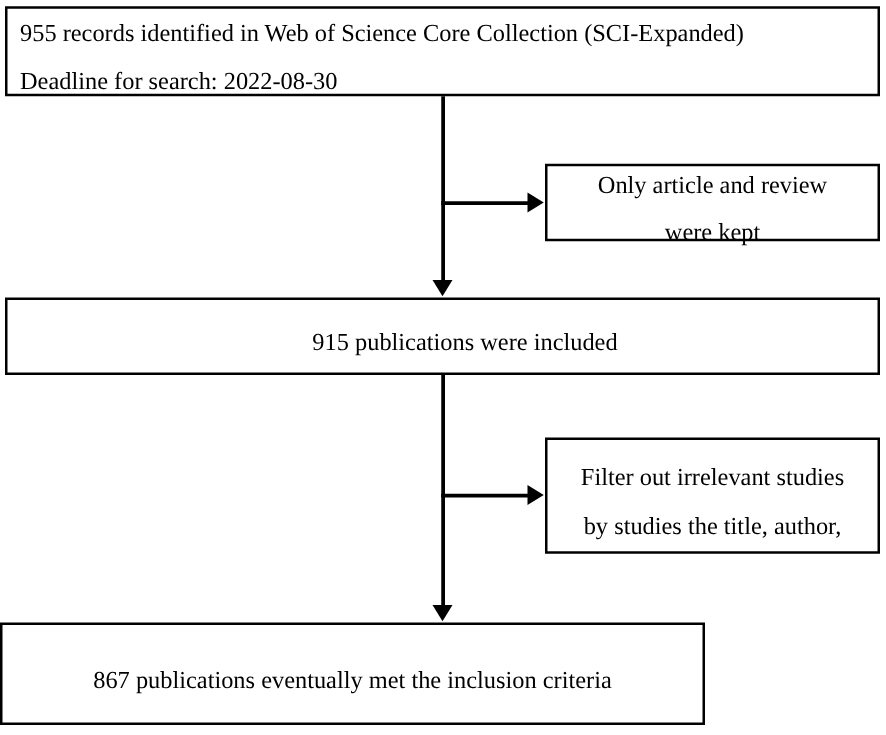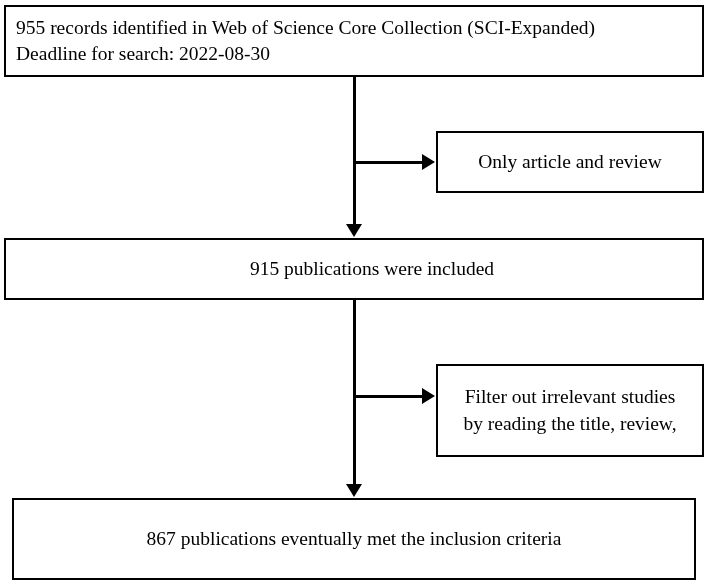--- a/index.html
+++ b/index.html
@@ -23,20 +23,21 @@
     display: flex;
     flex-direction: column;
     align-items: center;
     justify-content: center;
     color: #000000;
     line-height: 1.35;
   }
   .box .line {
     display: block;
     white-space: nowrap;
+    margin-top: 12px;
   }
   
   #box-top {
     left: 4px;
     top: 5px;
     width: 700px;
     height: 72px;
     align-items: flex-start;
     justify-content: center;
     padding-left: 10px;
@@ -57,31 +58,31 @@
     top: 238px;
     width: 700px;
     height: 62px;
     font-size: 19.5px;
     text-align: center;
     padding-left: 36px;
   }
   
   #box-side2 {
     left: 436px;
-    top: 364px;
+    top: 350px;
     width: 268px;
     height: 93px;
     font-size: 19.5px;
     text-align: center;
   }
   
   #box-bottom {
-    left: 12px;
+    left: 0;
     top: 498px;
-    width: 684px;
+    width: 564px;
     height: 82px;
     font-size: 19.5px;
     text-align: center;
   }
   
   .vline {
     position: absolute;
     width: 3px;
     background: #000000;
   }
@@ -118,34 +119,35 @@
   </div>
 
   <div class="vline" style="left:353px; top:77px; height:148px;"></div>
   <div class="arrow-down" style="left:346px; top:224px;"></div>
 
   <div class="hline" style="left:353px; top:161px; width:70px;"></div>
   <div class="arrow-right" style="left:422px; top:154px;"></div>
 
   <div class="box" id="box-side1">
     <span class="line">Only article and review</span>
+    <span class="line">were kept</span>
   </div>
 
   <div class="box" id="box-middle">
     <span class="line">915 publications were included</span>
   </div>
 
   <div class="vline" style="left:353px; top:300px; height:185px;"></div>
   <div class="arrow-down" style="left:346px; top:484px;"></div>
 
   <div class="hline" style="left:353px; top:395px; width:70px;"></div>
   <div class="arrow-right" style="left:422px; top:388px;"></div>
 
   <div class="box" id="box-side2">
     <span class="line">Filter out irrelevant studies</span>
-    <span class="line">by reading the title, review,</span>
+    <span class="line">by studies the title, author,</span>
   </div>
 
   <div class="box" id="box-bottom">
     <span class="line">867 publications eventually met the inclusion criteria</span>
   </div>
 
 </div>
 
 </body></html>

